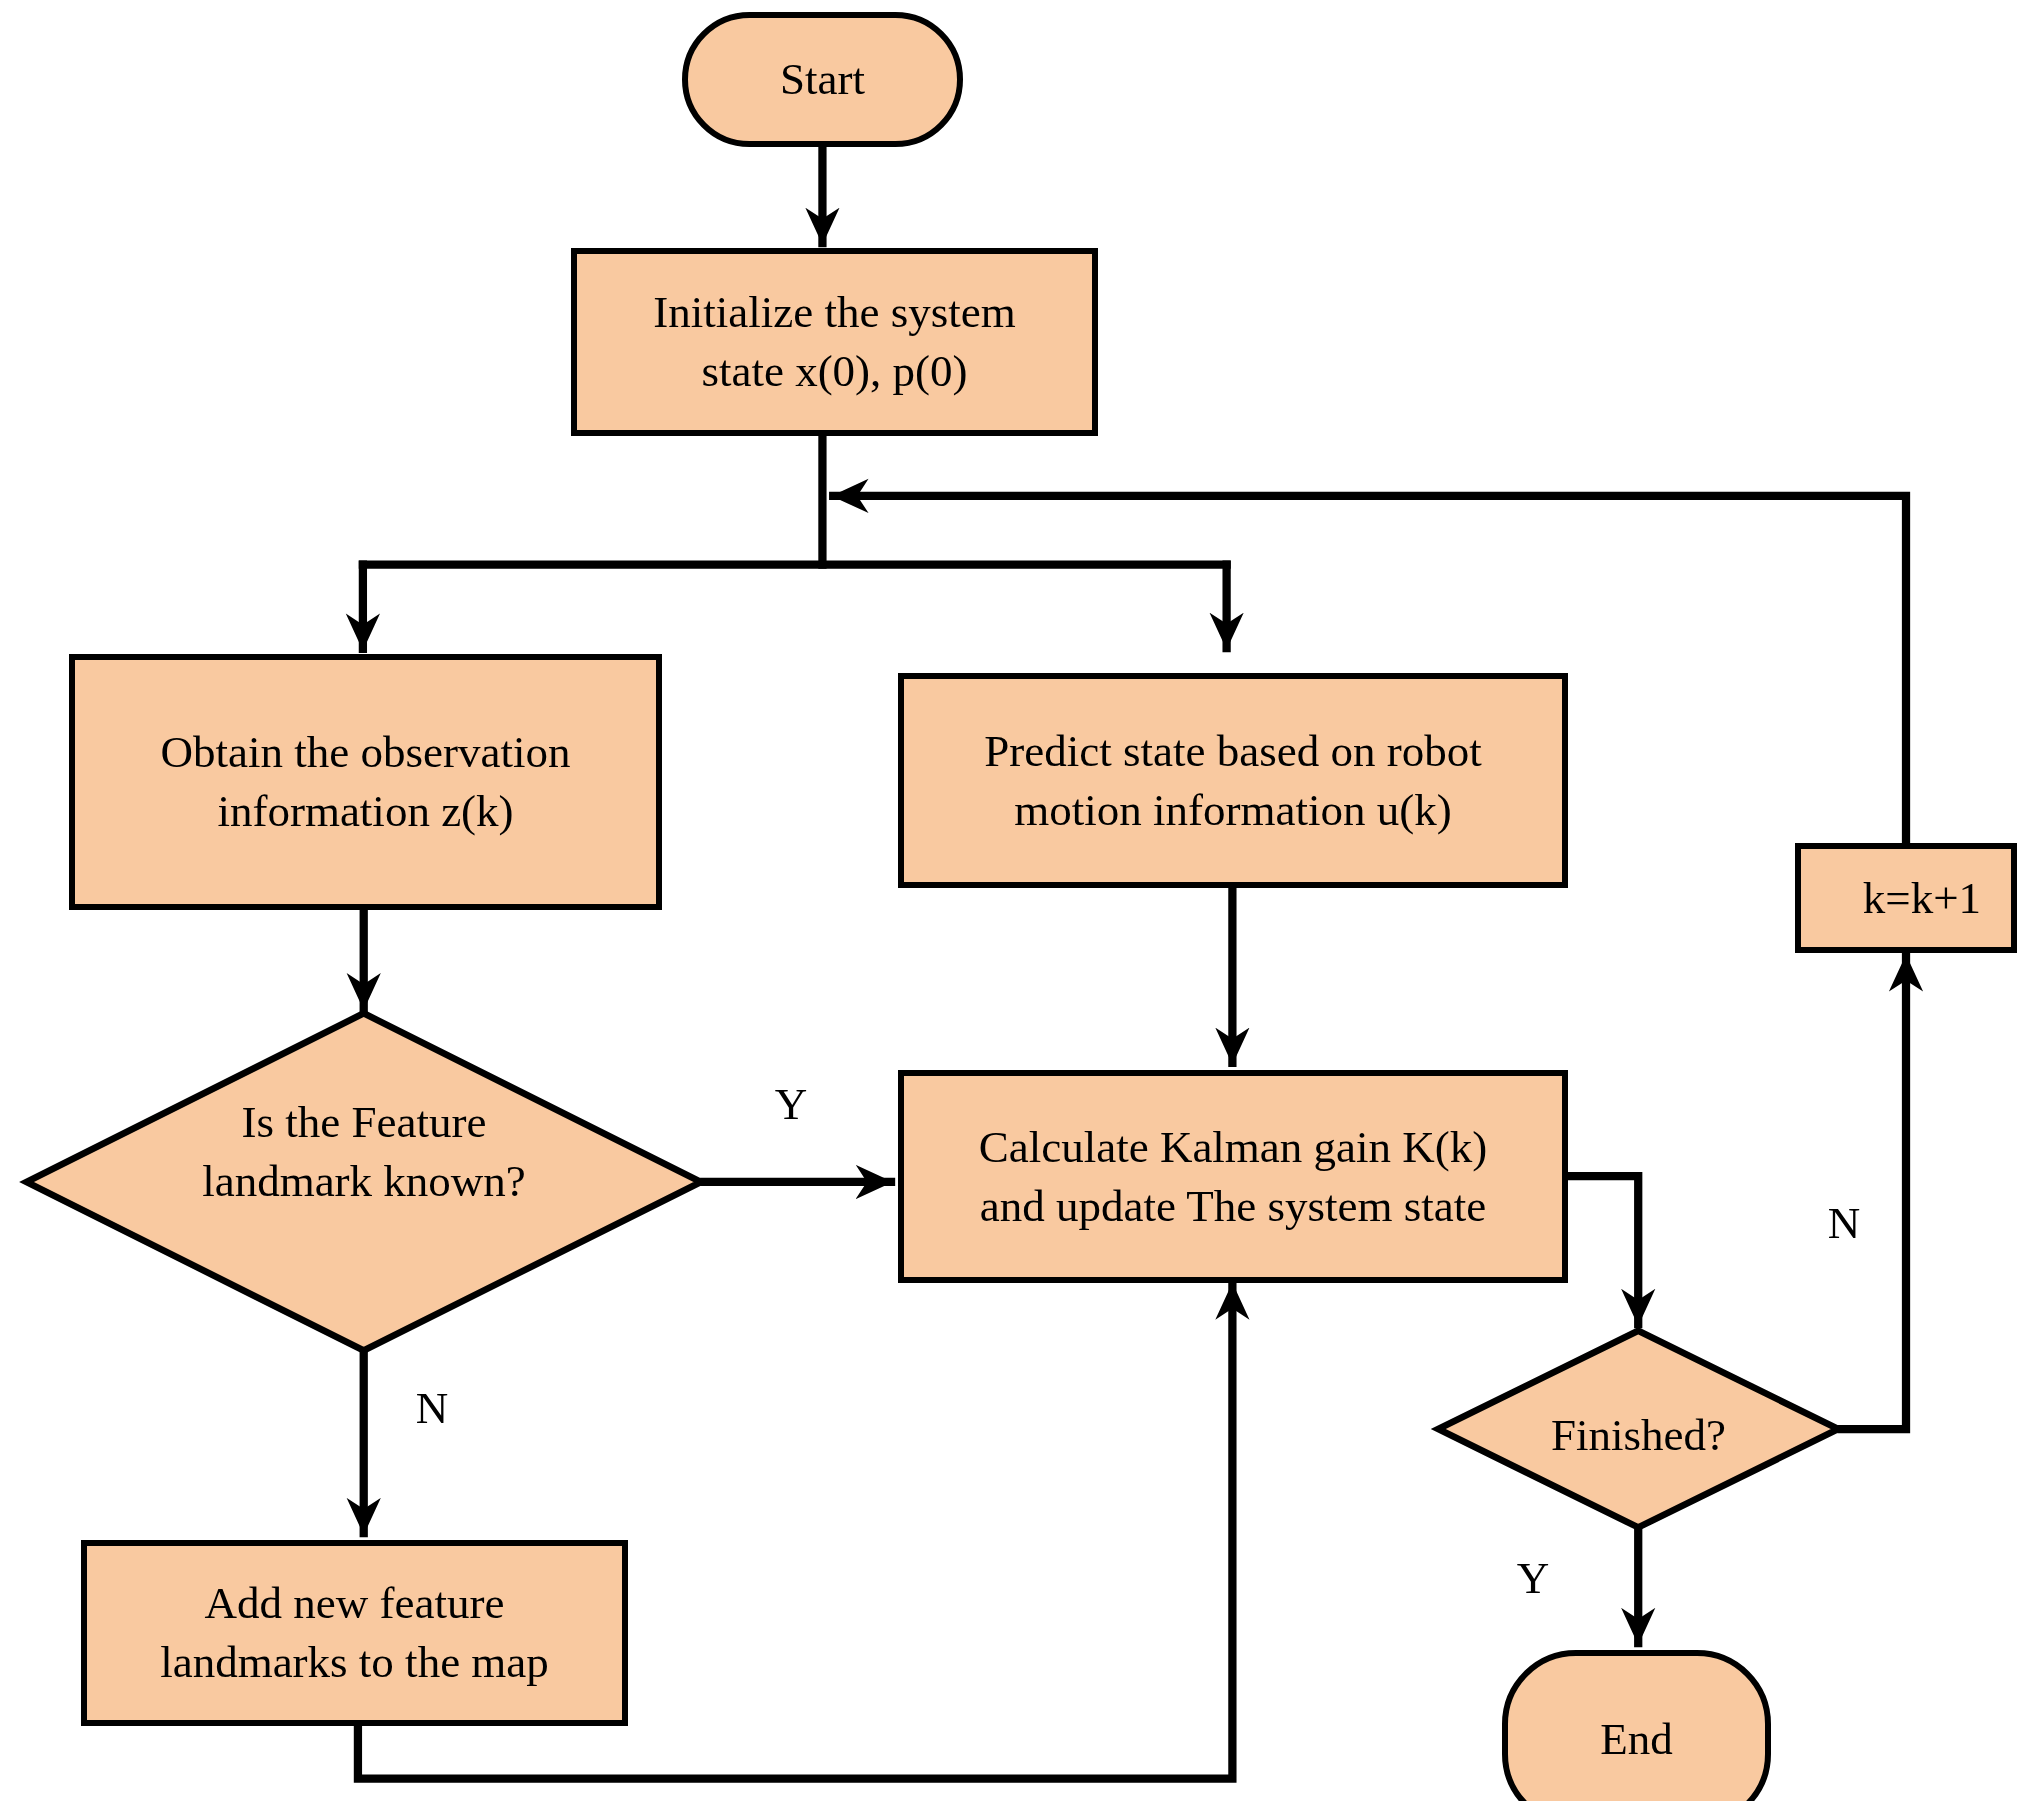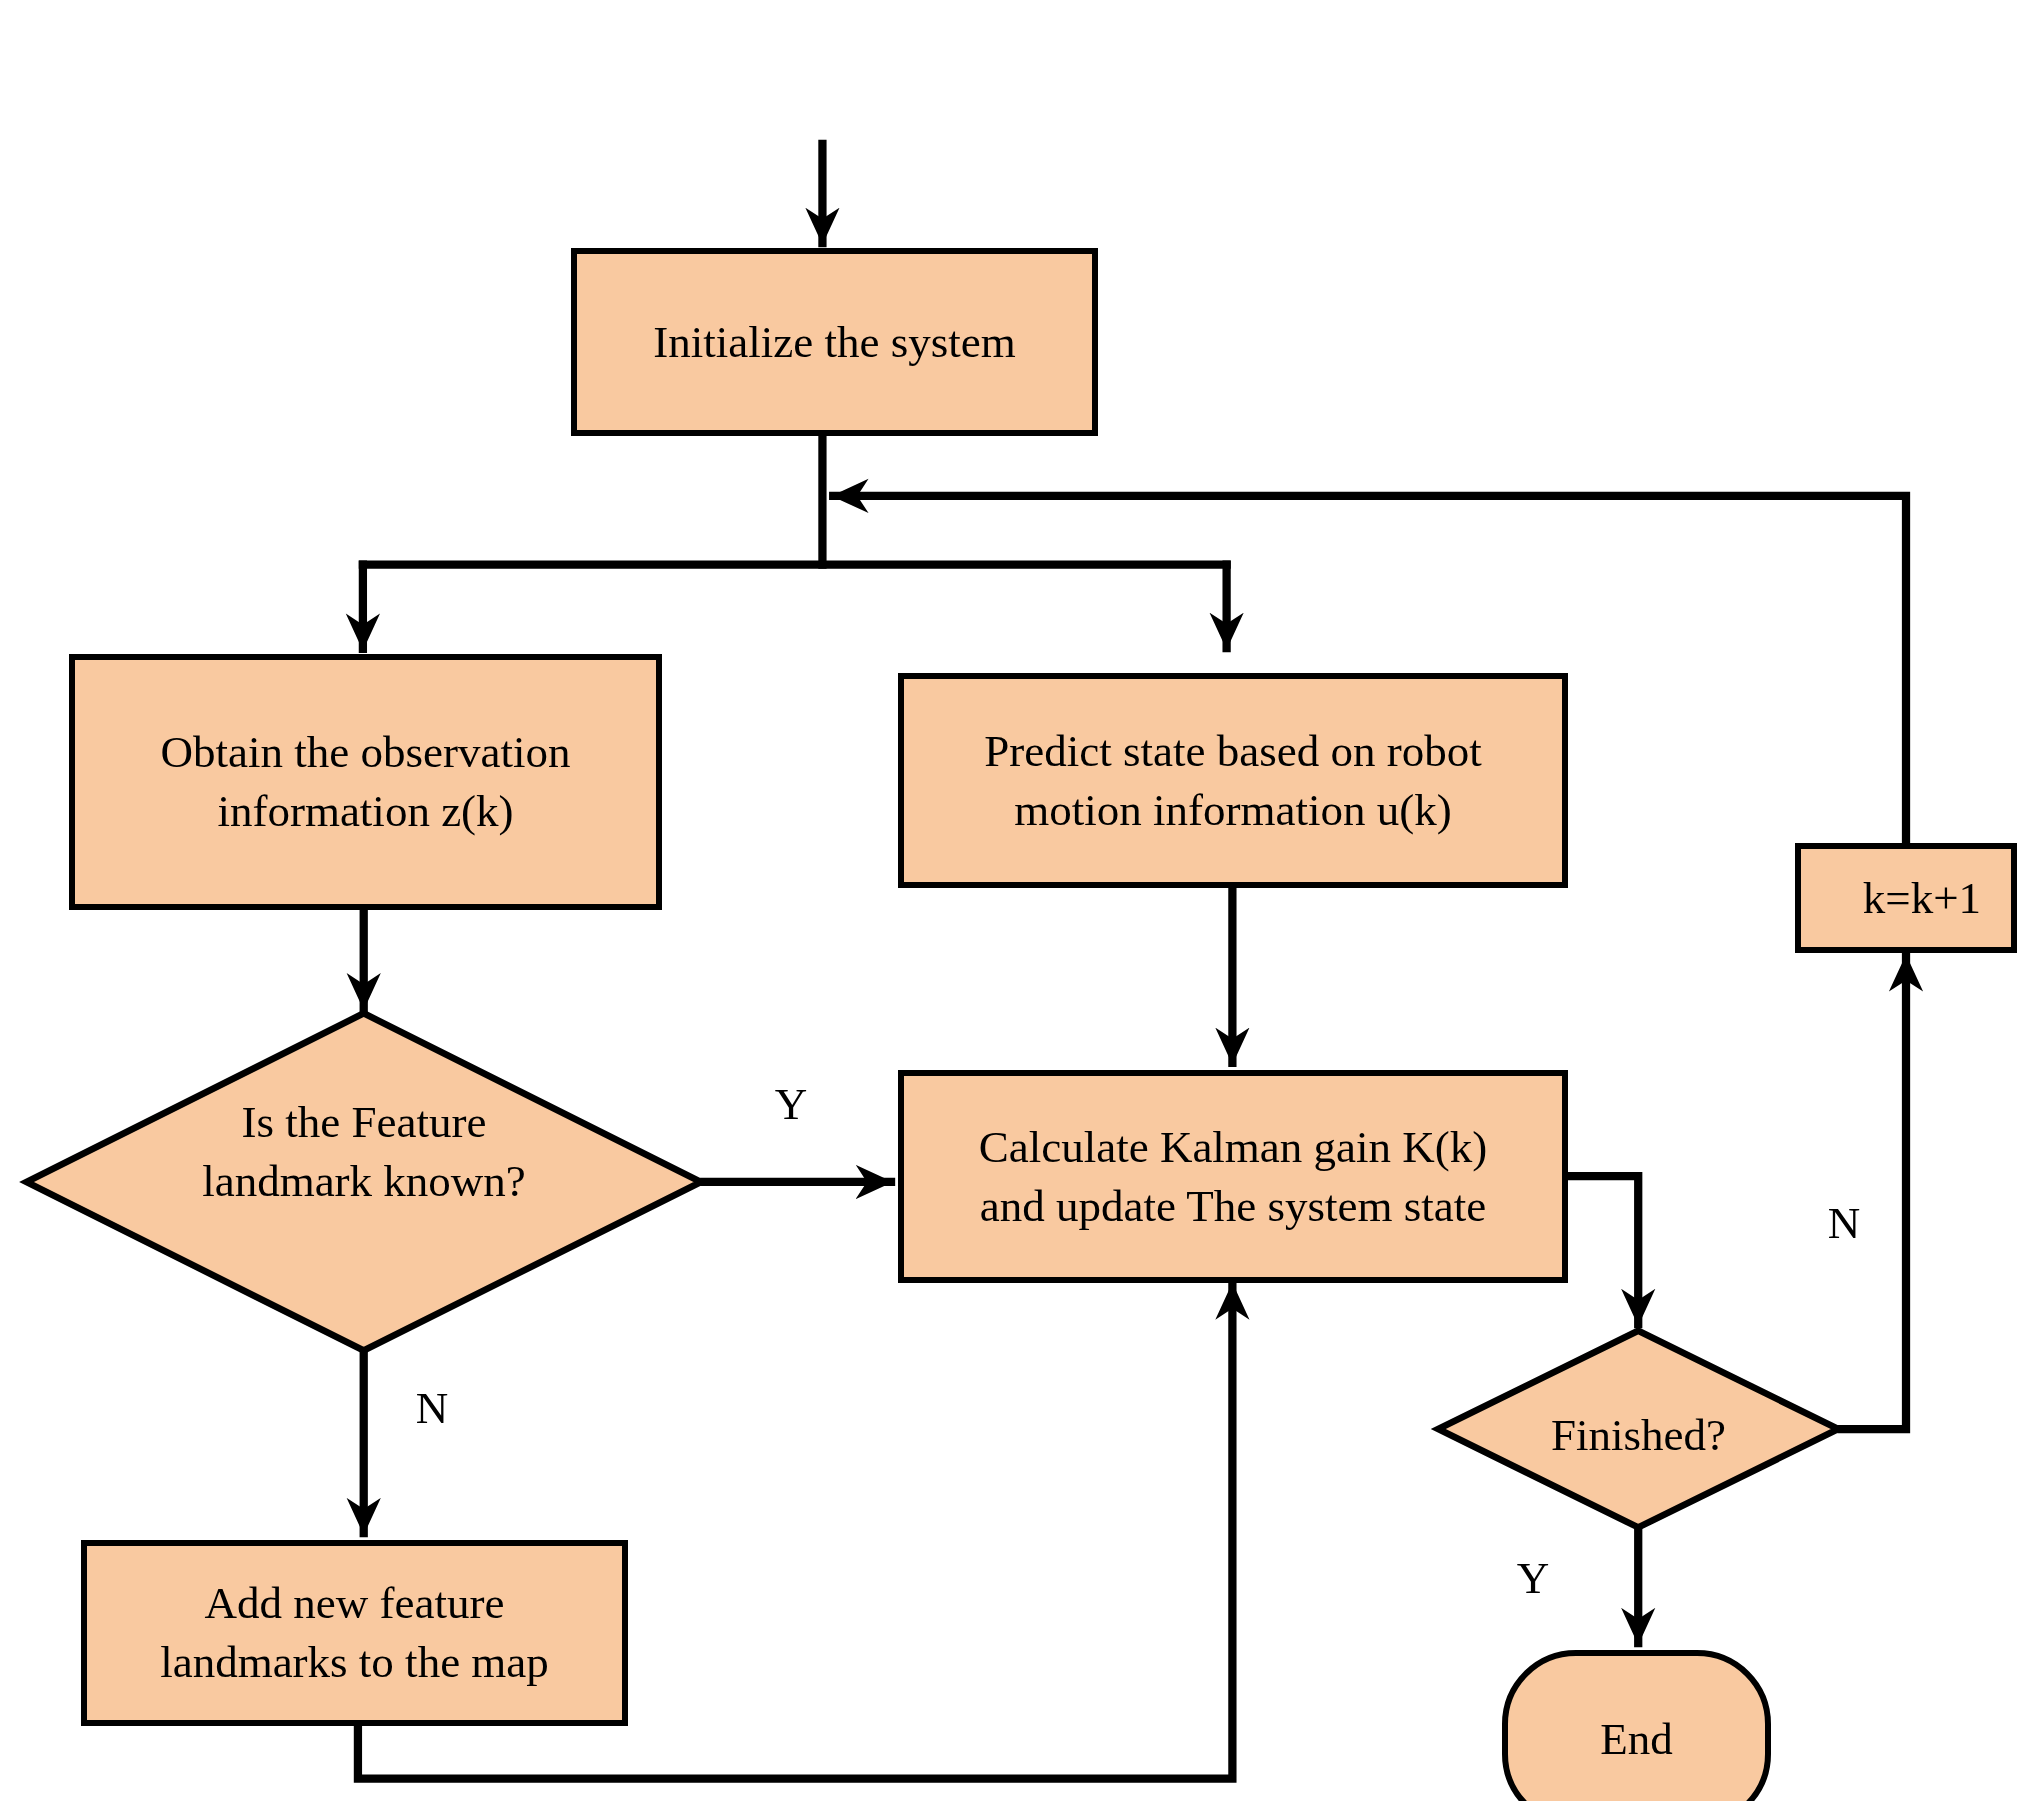--- a/index.html
+++ b/index.html
@@ -110,23 +110,27 @@
     <path class="edge" d="M 1900 1423 L 1982 1423 L 1982 1602" marker-end="url(#arrow)"></path>
 
     <path class="edge" d="M 2228 1729 L 2306 1729 L 2306 1157" marker-end="url(#arrow)"></path>
 
     <path class="edge" d="M 1982 1852 L 1982 1988" marker-end="url(#arrow)"></path>
 
     <polygon class="shape" points="440,1226 848,1430 440,1634 32,1430"></polygon>
     <polygon class="shape" points="1982,1610 2224,1729 1982,1848 1740,1729"></polygon>
   </svg>
 
+  <div class="node terminator" style="left:682px; top:12.4px; width:281px; height:135px;">
+    <div>Start</div>
+  </div>
 
   <div class="node" style="left:559px; top:248px; width:527px; height:188px;margin-left:12px;">
     <div>Initialize the system</div>
+    <div>state x(0), p(0)</div>
   </div>
 
   <div class="node" style="left:69px; top:654px; width:593px; height:256px;">
     <div>Obtain the observation</div>
     <div>information z(k)</div>
   </div>
 
   <div class="node" style="left:898px; top:653px; width:670px; height:215px;margin-top:20px;">
     <div>Predict state based on robot</div>
     <div>motion information u(k)</div>

